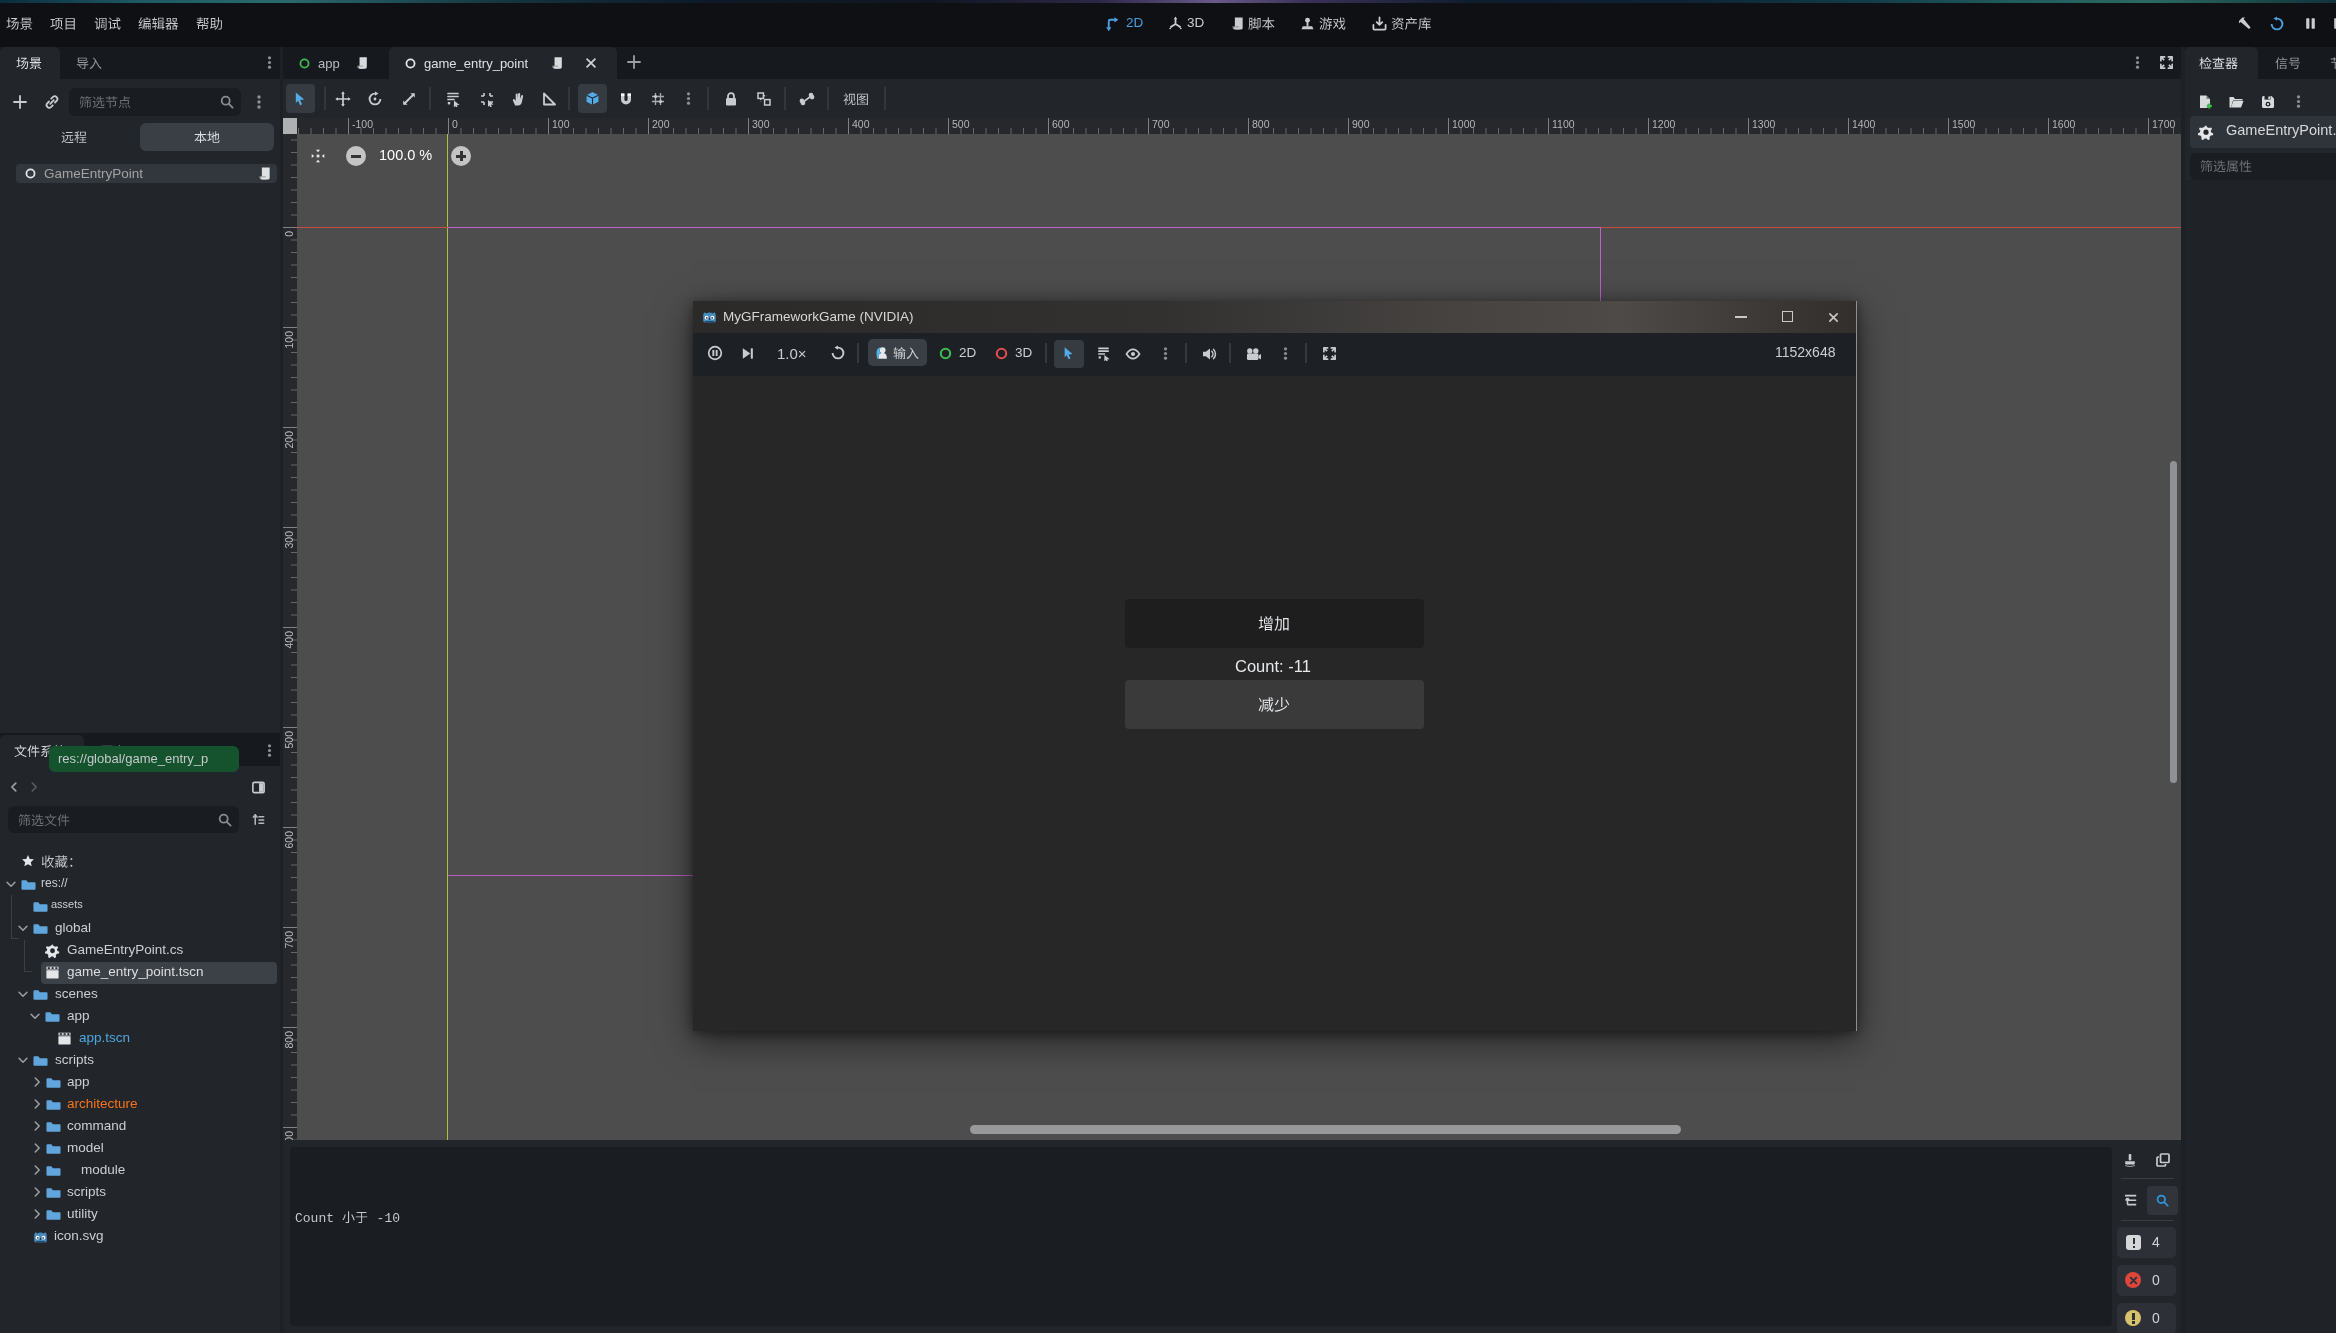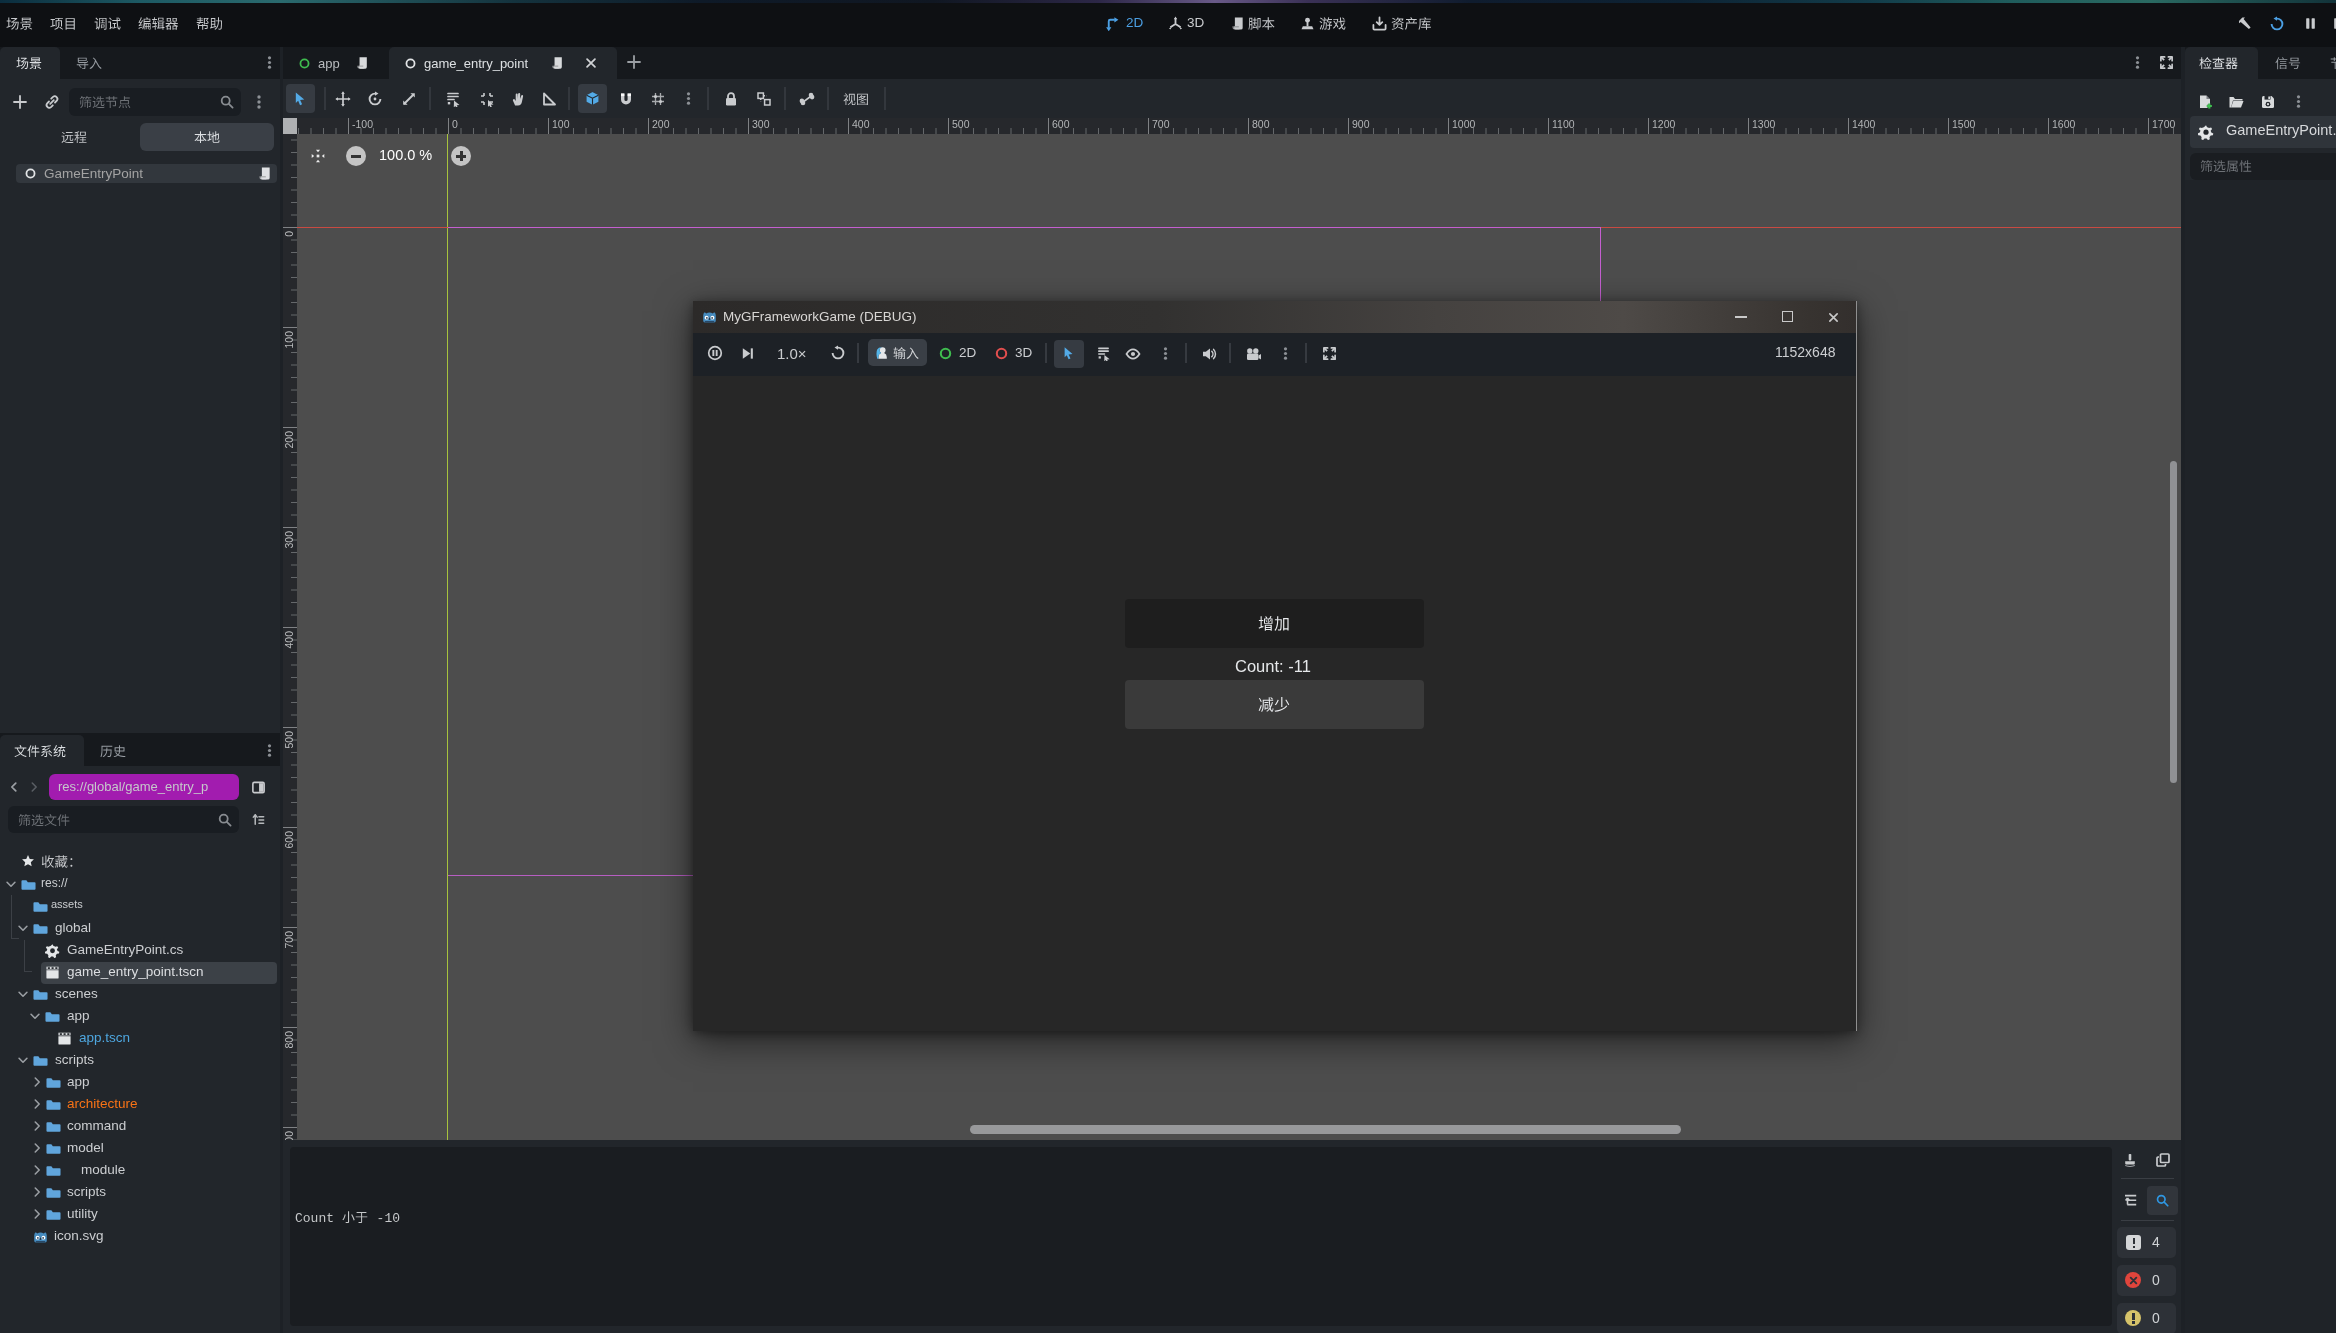--- a/index.html
+++ b/index.html
@@ -354,21 +354,21 @@
 <svg class="ic" style="left:262px;top:743px;color:#8d9196" width="15" height="15" viewBox="0 0 16 16">
       <use href="#i-dots"></use>
     </svg>
 <div class="ab" style="left:0;top:766px;width:280px;height:567px;background:#22262b"></div>
 <svg class="ic" style="left:7px;top:780px;color:#9b9fa4" width="14" height="14" viewBox="0 0 16 16">
       <use href="#i-chevl"></use>
     </svg>
 <svg class="ic" style="left:27px;top:780px;color:#5a5e64" width="14" height="14" viewBox="0 0 16 16">
       <use href="#i-chevr"></use>
     </svg>
-<div class="ab" style="left:49px;top:774px;width:190px;height:26px;background:#a21caf;border-radius:6px;overflow:hidden">
+<div class="ab" style="left:49px;top:746px;width:190px;height:26px;background:#14532d;border-radius:6px;overflow:hidden">
       <span style="position:absolute;left:9px;top:5px;font-size:13px;color:#c6c8cb;white-space:nowrap">res://global/game_entry_p</span>
     </div>
 <svg class="ic" style="left:251px;top:780px;color:#c9cbce" width="15" height="15" viewBox="0 0 16 16">
       <use href="#i-split"></use>
     </svg>
 <div class="ab" style="left:8px;top:806px;width:231px;height:27px;background:#191d22;border-radius:6px"></div>
 <svg class="ab" style="left:18px;top:809.9px" width="53" height="19" viewBox="0 0 53 19">
       <path fill="#6e7277" d="M5.1 7.7H12.3V8.6H5.1ZM5.6 9.7H11.3V10.5H6.4V14.9H5.6ZM10.8 9.7H11.7V13.9Q11.7 14.2 11.7 14.4Q11.6 14.6 11.4 14.7Q11.1 14.9 10.8 14.9Q10.4 14.9 9.9 14.9Q9.9 14.7 9.8 14.5Q9.7 14.2 9.6 14Q10 14.1 10.3 14.1Q10.5 14.1 10.6 14.1Q10.7 14.1 10.8 14Q10.8 14 10.8 13.9ZM8.1 8H9V16.1H8.1ZM3.4 7.5H4.3V10.4Q4.3 11.2 4.2 11.9Q4.1 12.7 3.9 13.4Q3.7 14.2 3.2 14.9Q2.7 15.5 1.9 16.1Q1.9 16 1.7 15.9Q1.6 15.8 1.5 15.7Q1.4 15.6 1.2 15.5Q2 15 2.4 14.3Q2.9 13.7 3.1 13.1Q3.3 12.4 3.3 11.8Q3.4 11.1 3.4 10.4ZM1.3 8.2H2.2V12.4H1.3ZM2.4 5.2H6.4V5.9H2.4ZM7.4 5.2H12.3V5.9H7.4ZM2.7 4.1 3.6 4.3Q3.2 5.2 2.6 6.1Q2 6.9 1.4 7.5Q1.3 7.4 1.2 7.3Q1 7.2 0.9 7.1Q0.7 7 0.6 7Q1.2 6.5 1.8 5.7Q2.3 4.9 2.7 4.1ZM7.7 4.1 8.6 4.3Q8.4 5.2 7.9 6Q7.4 6.8 6.8 7.3Q6.7 7.3 6.6 7.1Q6.4 7 6.3 6.9Q6.1 6.8 6 6.8Q6.6 6.3 7 5.6Q7.5 4.9 7.7 4.1ZM3.3 5.7 4.2 5.4Q4.4 5.8 4.7 6.2Q4.9 6.7 5 7L4.2 7.3Q4.1 7 3.8 6.5Q3.6 6.1 3.3 5.7ZM8.7 5.7 9.5 5.4Q9.8 5.8 10.2 6.2Q10.5 6.6 10.6 7L9.8 7.4Q9.7 7 9.4 6.6Q9 6.1 8.7 5.7Z M17.2 8.7H25.4V9.6H17.2ZM18.7 6H24.8V6.8H18.7ZM20.8 4.2H21.8V9.1H20.8ZM18.8 4.6 19.7 4.8Q19.5 5.7 19 6.6Q18.6 7.5 18.1 8.1Q18 8.1 17.8 8Q17.7 7.9 17.5 7.8Q17.4 7.7 17.2 7.6Q17.8 7 18.2 6.2Q18.6 5.4 18.8 4.6ZM21.8 9.2H22.8V12.6Q22.8 12.8 22.9 12.9Q22.9 13 23.2 13Q23.2 13 23.4 13Q23.5 13 23.7 13Q23.8 13 24 13Q24.1 13 24.2 13Q24.4 13 24.4 12.9Q24.5 12.8 24.6 12.4Q24.6 12.1 24.6 11.4Q24.7 11.5 24.9 11.6Q25 11.7 25.2 11.7Q25.3 11.8 25.5 11.8Q25.4 12.6 25.3 13.1Q25.2 13.5 25 13.7Q24.7 13.9 24.3 13.9Q24.2 13.9 24.1 13.9Q23.9 13.9 23.7 13.9Q23.5 13.9 23.3 13.9Q23.1 13.9 23 13.9Q22.5 13.9 22.3 13.8Q22 13.6 21.9 13.4Q21.8 13.1 21.8 12.6ZM19.5 9.2H20.5Q20.4 10 20.3 10.8Q20.1 11.5 19.8 12.1Q19.4 12.7 18.9 13.2Q18.3 13.7 17.4 14Q17.4 13.9 17.3 13.7Q17.2 13.6 17 13.4Q16.9 13.3 16.8 13.2Q17.6 12.9 18.1 12.5Q18.6 12.1 18.9 11.6Q19.2 11.1 19.3 10.5Q19.5 9.9 19.5 9.2ZM13.8 5.1 14.5 4.6Q14.9 4.9 15.3 5.3Q15.7 5.6 16.1 6Q16.4 6.4 16.6 6.7L15.8 7.3Q15.6 7 15.3 6.6Q15 6.2 14.6 5.8Q14.2 5.4 13.8 5.1ZM16.3 9.1V14.2H15.3V10.1H13.7V9.1ZM16.2 13.8Q16.5 13.8 16.8 14Q17 14.2 17.5 14.5Q18.1 14.8 19 14.9Q19.8 15 20.8 15Q21.6 15 22.4 15Q23.3 15 24.1 14.9Q24.9 14.9 25.6 14.8Q25.5 14.9 25.4 15.1Q25.4 15.3 25.3 15.5Q25.3 15.7 25.3 15.8Q24.9 15.9 24.3 15.9Q23.8 15.9 23.1 15.9Q22.5 15.9 21.9 16Q21.3 16 20.8 16Q19.7 16 18.8 15.8Q18 15.7 17.4 15.3Q17 15.1 16.7 14.9Q16.4 14.6 16.2 14.6Q15.9 14.6 15.6 14.8Q15.3 15 15 15.4Q14.6 15.7 14.2 16.1L13.6 15.3Q14 14.9 14.5 14.5Q15 14.2 15.4 14Q15.8 13.8 16.2 13.8Z M35.4 6.9 36.4 7.2Q35.6 9.5 34.3 11.3Q33 13 31.2 14.1Q29.4 15.3 27.1 16.1Q27 16 26.9 15.8Q26.8 15.6 26.7 15.5Q26.6 15.3 26.5 15.2Q28.8 14.5 30.5 13.4Q32.3 12.3 33.5 10.7Q34.7 9.1 35.4 6.9ZM29.5 6.9Q30.3 9 31.5 10.6Q32.8 12.2 34.5 13.4Q36.3 14.6 38.6 15.1Q38.5 15.2 38.3 15.4Q38.2 15.6 38.1 15.7Q38 15.9 37.9 16Q35.6 15.4 33.8 14.2Q32 12.9 30.7 11.2Q29.4 9.4 28.6 7.2ZM26.7 6.5H38.4V7.4H26.7ZM31.5 4.4 32.5 4.1Q32.8 4.5 33.1 5.1Q33.4 5.7 33.5 6.1L32.5 6.4Q32.3 6 32.1 5.4Q31.8 4.9 31.5 4.4Z M46.9 4.3H47.8V16.1H46.9ZM44.6 4.8 45.6 5Q45.4 5.9 45.1 6.8Q44.9 7.7 44.5 8.4Q44.2 9.2 43.8 9.8Q43.8 9.7 43.6 9.6Q43.5 9.5 43.3 9.4Q43.1 9.3 43 9.3Q43.4 8.7 43.7 8Q44 7.3 44.2 6.5Q44.5 5.7 44.6 4.8ZM44.7 6.8H50.8V7.8H44.5ZM43.1 10.6H51.4V11.6H43.1ZM42.5 4.2 43.4 4.5Q43 5.6 42.5 6.7Q41.9 7.7 41.3 8.7Q40.7 9.6 40 10.4Q39.9 10.2 39.8 10.1Q39.7 9.9 39.6 9.7Q39.5 9.5 39.4 9.4Q40 8.8 40.6 7.9Q41.2 7.1 41.6 6.1Q42.1 5.2 42.5 4.2ZM41.2 7.6 42.1 6.6 42.1 6.6V16.1H41.2Z"></path>
     </svg>
 <svg class="ic" style="left:217px;top:812px;color:#888c91" width="16" height="16" viewBox="0 0 16 16">
@@ -871,21 +871,21 @@
 <div class="ab" style="left:459.5px;top:151px;width:3px;height:10px;background:#333"></div>
 
 <div class="ab" style="left:2170px;top:461px;width:7px;height:322px;background:#909194;border-radius:3.5px"></div>
 <div class="ab" style="left:970px;top:1125px;width:711px;height:9px;background:#98999b;border-radius:4.5px"></div>
 
 <div class="ab" style="left:693px;top:301px;width:1164px;height:730px;box-shadow:0 10px 34px rgba(0,0,0,.55),0 2px 10px rgba(0,0,0,.4);border-right:1px solid #8f8f8f;border-bottom:1px solid #969696">
  <div class="ab" style="left:0;top:0;width:100%;height:32px;background:linear-gradient(90deg,#2c2a29 0,#323130 40%,#454240 64%,#4e4a47 80%,#373330 96%,#332f2d 100%)"></div>
  <svg class="ab" style="left:9px;top:8px" width="15" height="15" viewBox="0 0 16 16">
         <use href="#i-godot"></use>
       </svg>
- <span class="txt" style="left:30px;top:8px;font-size:13.5px;color:#d8d6d4">MyGFrameworkGame (DEBUG)</span>
+ <span class="txt" style="left:30px;top:8px;font-size:13.5px;color:#d8d6d4">MyGFrameworkGame (NVIDIA)</span>
  <div class="ab" style="left:1042px;top:15px;width:12px;height:1.5px;background:#c9c9c9"></div>
  <div class="ab" style="left:1089px;top:10px;width:11px;height:11px;border:1.5px solid #c9c9c9"></div>
  <svg class="ab" style="left:1134px;top:10px;color:#c9c9c9" width="13" height="13" viewBox="0 0 16 16">
         <use href="#i-x"></use>
       </svg>
  <div class="ab" style="left:0;top:32px;width:100%;height:43px;background:#1d2126"></div>
  <svg class="ab" style="left:14px;top:44px;color:#c9cbce" width="16" height="16" viewBox="0 0 16 16">
         <use href="#i-pausec"></use>
       </svg>
  <svg class="ab" style="left:47px;top:45px;color:#c9cbce" width="15" height="15" viewBox="0 0 16 16">

